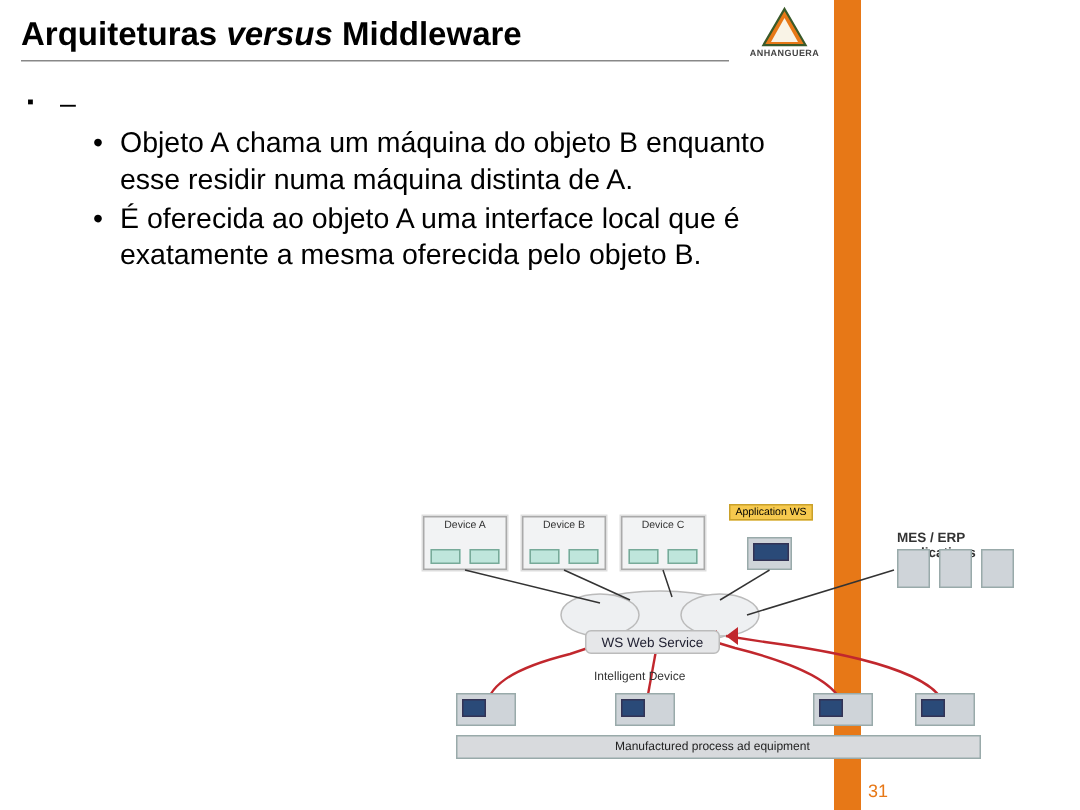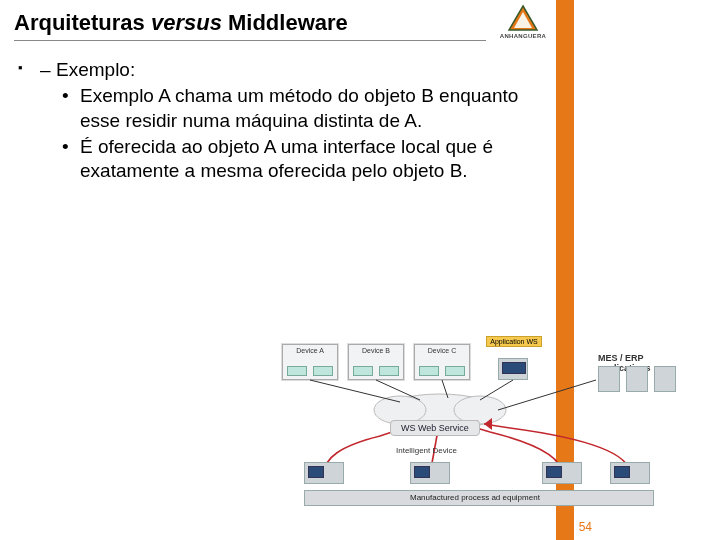--- a/index.html
+++ b/index.html
@@ -60,26 +60,25 @@
     <div class="title-rule"></div>
   </div>
 
   <div class="body">
     <div class="li1">
       <div class="bul">▪</div>
       <div class="txt">
         <div class="sub">
           <div class="row">
             <div class="mk">–</div>
-            <div>Exemplo:</div>
           </div>
           <div class="subsub">
             <div class="row">
               <div class="mk">•</div>
-              <div>Exemplo A chama um método do objeto B enquanto esse residir numa máquina distinta de A.</div>
+              <div>Objeto A chama um máquina do objeto B enquanto esse residir numa máquina distinta de A.</div>
             </div>
             <div class="row">
               <div class="mk">•</div>
               <div>É oferecida ao objeto A uma interface local que é exatamente a  mesma oferecida pelo objeto B.</div>
             </div>
           </div>
         </div>
       </div>
     </div>
   </div>
@@ -153,14 +152,14 @@
       <div class="dg-screen" style="left:3px; top:3px; width:16px; height:12px;"></div>
     </div>
     <div class="dg-icon" style="left:340px; top:124px; width:40px; height:22px;">
       <div class="dg-screen" style="left:3px; top:3px; width:16px; height:12px;"></div>
     </div>
 
     <div class="dg-icon" style="left:34px; top:152px; width:350px; height:16px; background:#d8dadd;"></div>
     <div class="dg-cap" style="left:140px; top:156px; width:130px;">Manufactured process ad equipment</div>
   </div>
 
-  <div class="pagenum">54</div>
+  <div class="pagenum">31</div>
 </div>
 
 </body></html>

